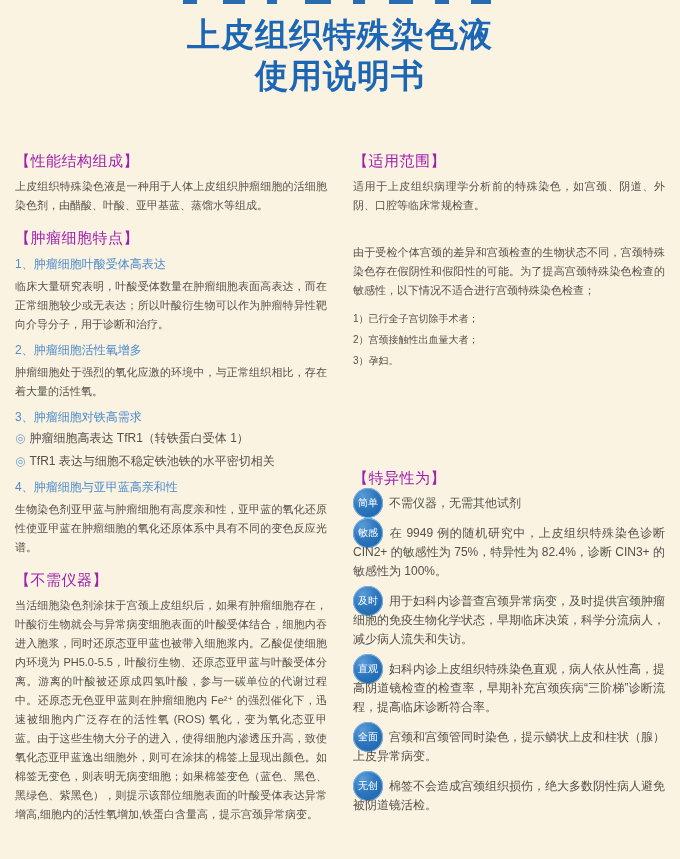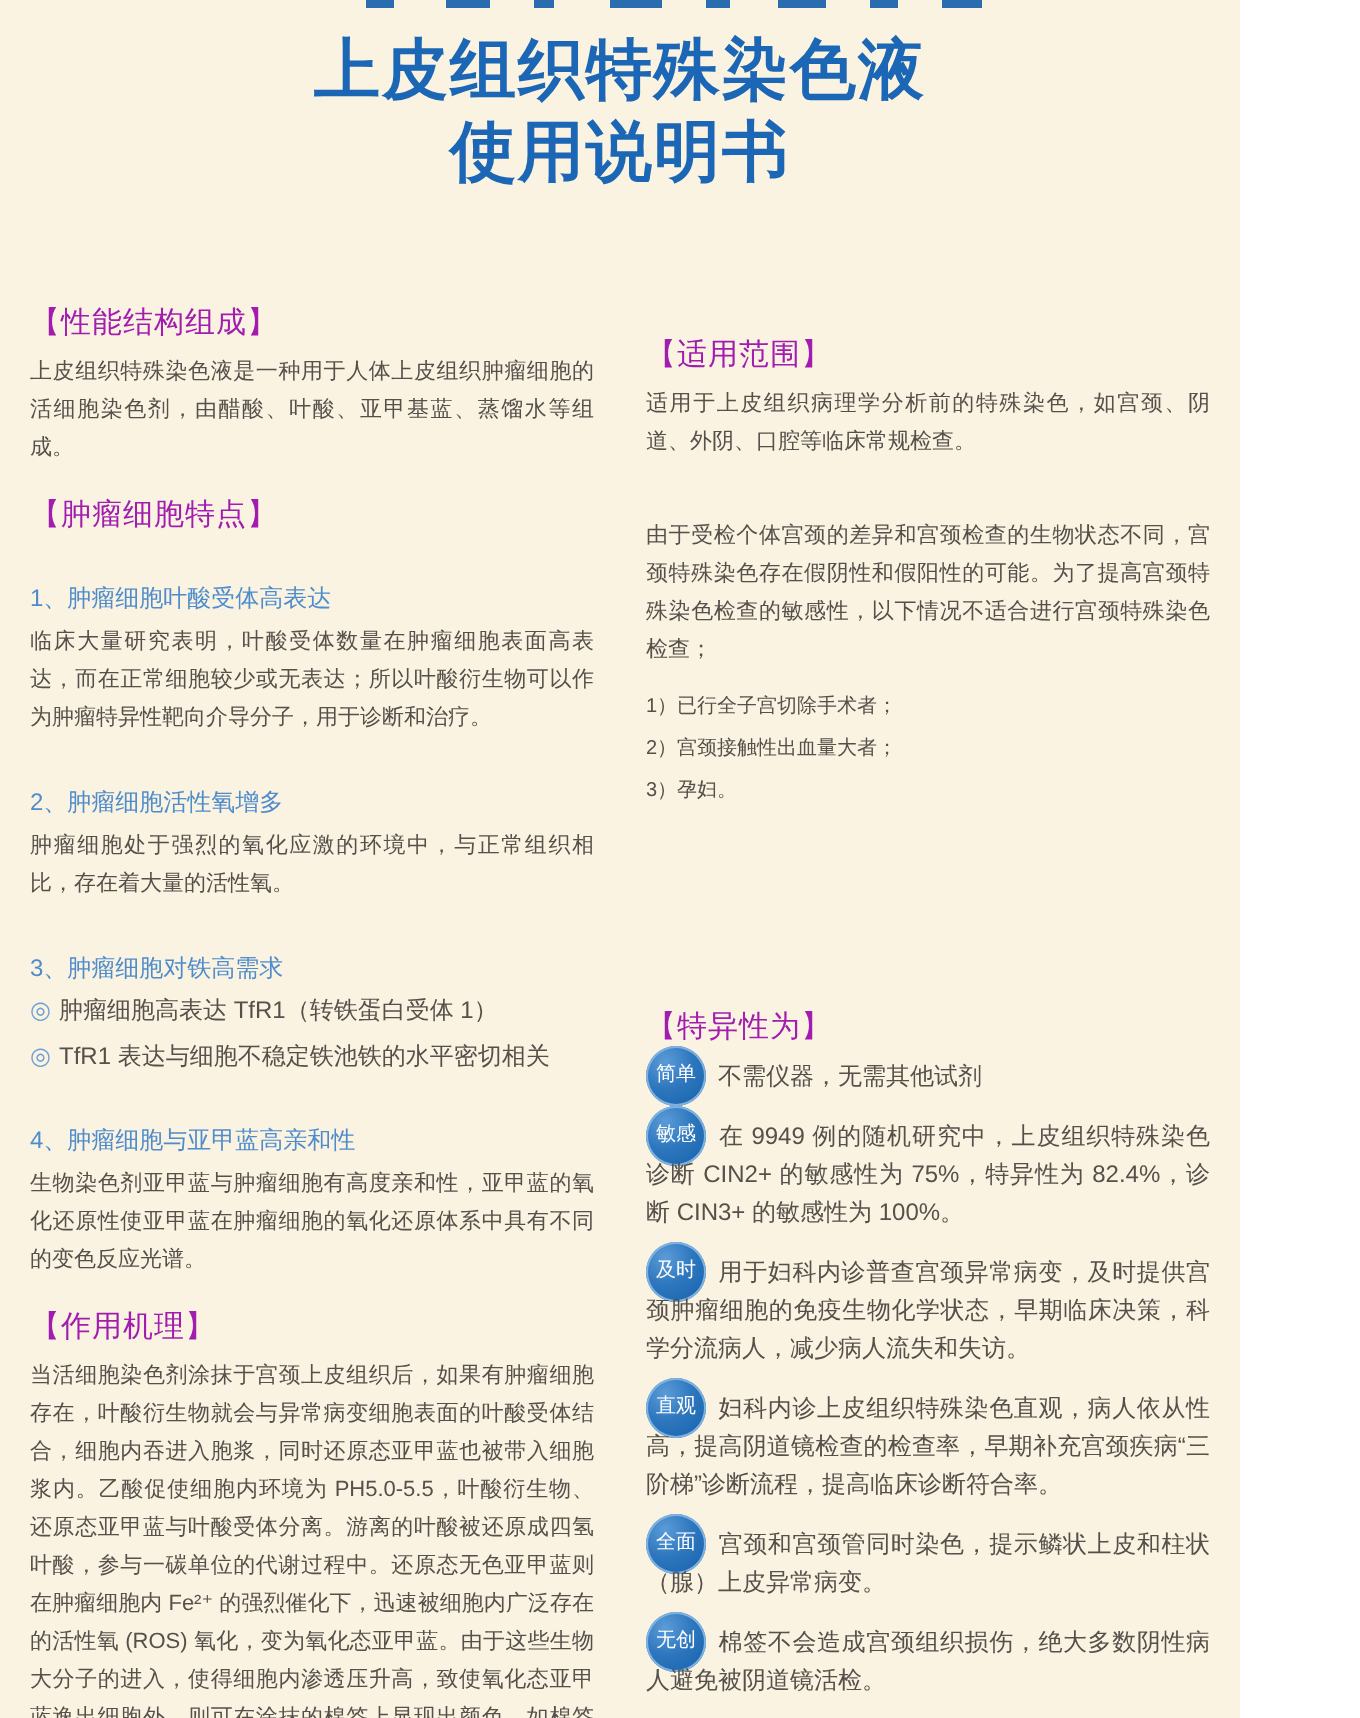--- a/index.html
+++ b/index.html
@@ -2,21 +2,21 @@
 <html><head>
 <meta charset="utf-8">
 <style>
   html, body { margin: 0; padding: 0; }
   body {
     width: 680px;
     font-family: "Liberation Sans", "DejaVu Sans", sans-serif;
   }
   .page {
     position: relative;
-    width: 620px;
+    width: 680px;
     height: 859px;
     background: #FAF3E2;
     overflow: hidden;
   }
   
   .top-fragment {
     position: absolute;
     top: 0; left: 183px;
     width: 315px; height: 4px;
   }
@@ -61,21 +61,21 @@
     letter-spacing: 0.5px;
   }
   .body-text {
     margin: 4px 0 8px 0;
     font-size: 11px;
     line-height: 19px;
     color: #55504A;
     text-align: justify;
   }
   .subhead {
-    margin: 24px 0 3px 0;
+    margin: 8px 0 3px 0;
     font-size: 12px;
     font-weight: 400;
     color: #4E8CCB;
   }
   .bullet-line {
     margin: 0 0 4px 0;
     font-size: 12px;
     line-height: 19px;
     color: #55504A;
     text-align: justify;
@@ -160,30 +160,30 @@
         </p>
         <p class="bullet-line">
           <span class="bullet-glyph">◎</span><span>TfR1 表达与细胞不稳定铁池铁的水平密切相关</span>
         </p>
 
         <h3 class="subhead">4、肿瘤细胞与亚甲蓝高亲和性</h3>
         <p class="body-text">生物染色剂亚甲蓝与肿瘤细胞有高度亲和性，亚甲蓝的氧化还原性使亚甲蓝在肿瘤细胞的氧化还原体系中具有不同的变色反应光谱。</p>
       </div>
 
       <div class="section">
-        <h2 class="section-heading">【作用机理】</h2>
+        <h2 class="section-heading">【不需仪器】</h2>
         <p class="body-text">当活细胞染色剂涂抹于宫颈上皮组织后，如果有肿瘤细胞存在，叶酸衍生物就会与异常病变细胞表面的叶酸受体结合，细胞内吞进入胞浆，同时还原态亚甲蓝也被带入细胞浆内。乙酸促使细胞内环境为 PH5.0-5.5，叶酸衍生物、还原态亚甲蓝与叶酸受体分离。游离的叶酸被还原成四氢叶酸，参与一碳单位的代谢过程中。还原态无色亚甲蓝则在肿瘤细胞内 Fe²⁺ 的强烈催化下，迅速被细胞内广泛存在的活性氧 (ROS) 氧化，变为氧化态亚甲蓝。由于这些生物大分子的进入，使得细胞内渗透压升高，致使氧化态亚甲蓝逸出细胞外，则可在涂抹的棉签上显现出颜色。如棉签无变色，则表明无病变细胞；如果棉签变色（蓝色、黑色、黑绿色、紫黑色），则提示该部位细胞表面的叶酸受体表达异常增高,细胞内的活性氧增加,铁蛋白含量高，提示宫颈异常病变。</p>
       </div>
 
     </div>
 
     <div class="col">
 
       <div class="section">
-        <h2 class="section-heading" style="margin-top:16px;">【适用范围】</h2>
+        <h2 class="section-heading" style="margin-top:0;">【适用范围】</h2>
         <p class="body-text">适用于上皮组织病理学分析前的特殊染色，如宫颈、阴道、外阴、口腔等临床常规检查。</p>
       </div>
 
       <div class="section" style="margin-top:28px;">
         <p class="body-text">由于受检个体宫颈的差异和宫颈检查的生物状态不同，宫颈特殊染色存在假阴性和假阳性的可能。为了提高宫颈特殊染色检查的敏感性，以下情况不适合进行宫颈特殊染色检查；</p>
         <p class="contra-item">1）已行全子宫切除手术者；</p>
         <p class="contra-item">2）宫颈接触性出血量大者；</p>
         <p class="contra-item">3）孕妇。</p>
       </div>
 

